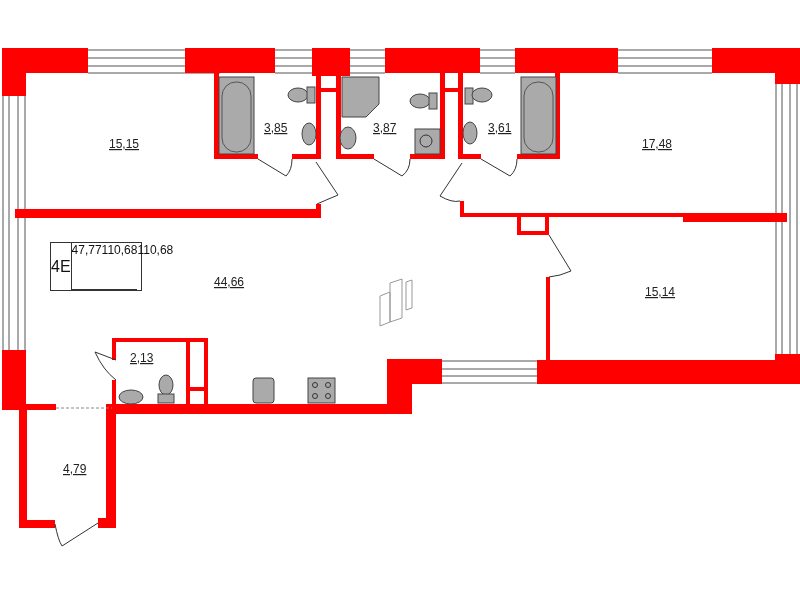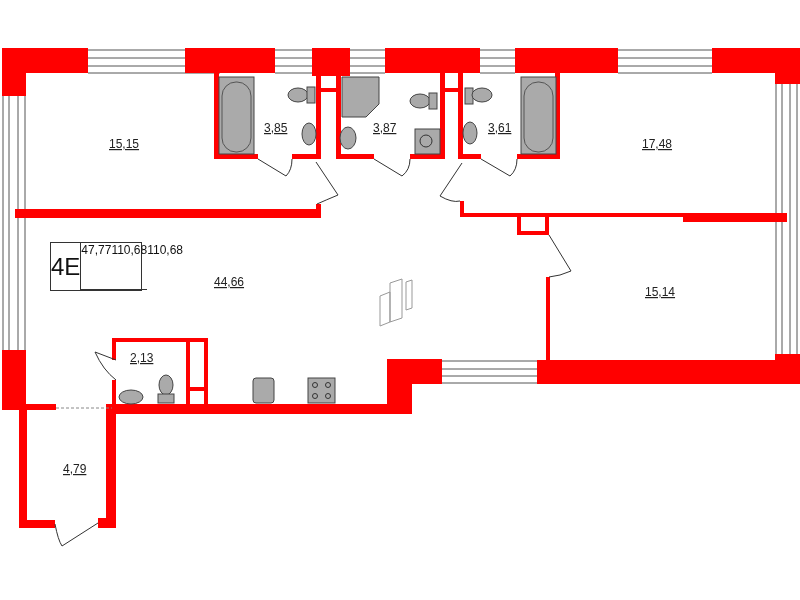--- a/index.html
+++ b/index.html
@@ -4,21 +4,21 @@
 <style>
   html, body { margin: 0; padding: 0; background: #ffffff; }
   body { width: 800px; height: 600px; position: relative; overflow: hidden; font-family: "Liberation Sans", sans-serif; }
   svg { position: absolute; left: 0; top: 0; }
   .lbl { font-family: "Liberation Sans", sans-serif; font-size: 12px; fill: #222; text-decoration: underline; }
   .wall { fill: #ff0000; }
   .win line { stroke: #555; stroke-width: 1; }
   .fix { fill: #aaaaaa; stroke: #444; stroke-width: 1; }
   .door { fill: none; stroke: #333; stroke-width: 1; }
   .badge-box { position: absolute; left: 50px; top: 242px; width: 90px; height: 47px; border: 1px solid #333; display: flex; background: #fff; }
-  .badge-code { width: 34px; border-right: 1px solid #333; font-size: 24px; display: flex; align-items: center; justify-content: center; color: #111; }
+  .badge-code { width: 34px; border-right: 1px solid #333; font-size: 16px; display: flex; align-items: center; justify-content: center; color: #111; }
   .badge-vals { flex: 1; display: flex; flex-direction: row; }
   .badge-vals div { flex: 1; font-size: 12px; text-align: center; line-height: 15px; border-bottom: 1px solid #333; color: #111; }
   .badge-vals div:last-child { border-bottom: none; }
 </style>
 </head>
 <body>
 
 <svg width="800" height="600" viewBox="0 0 800 600">
 
   <g class="win">

